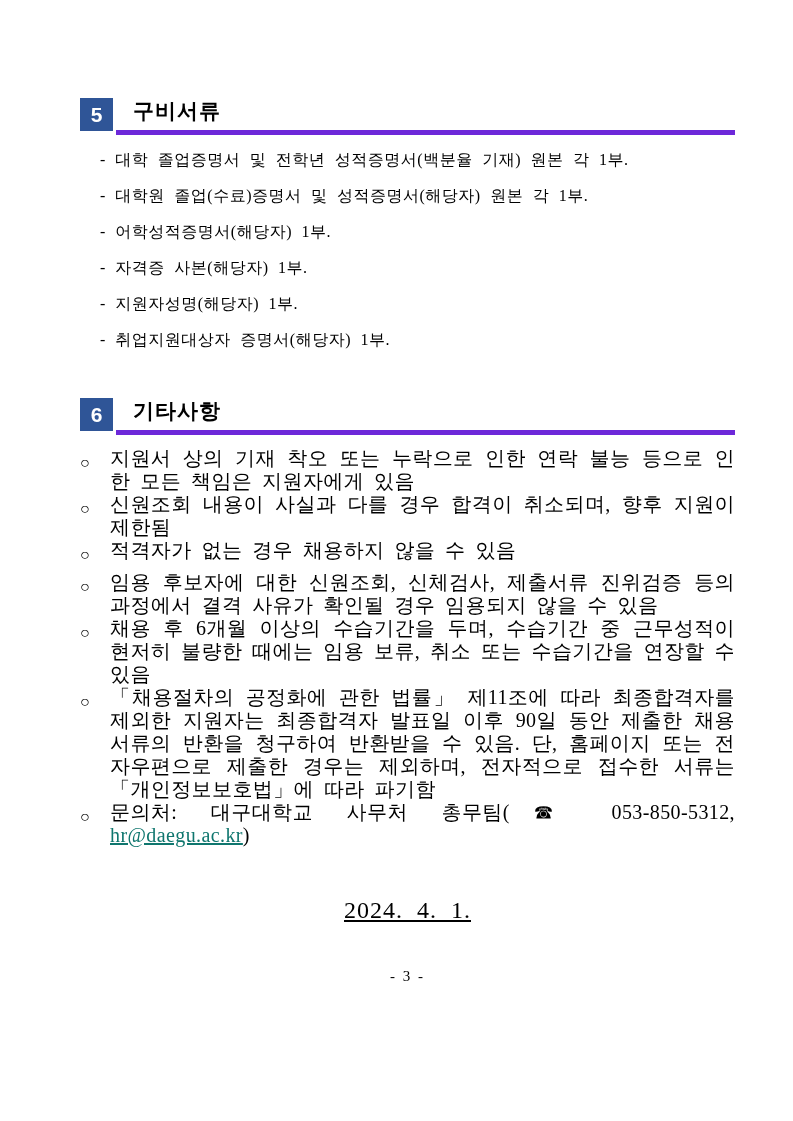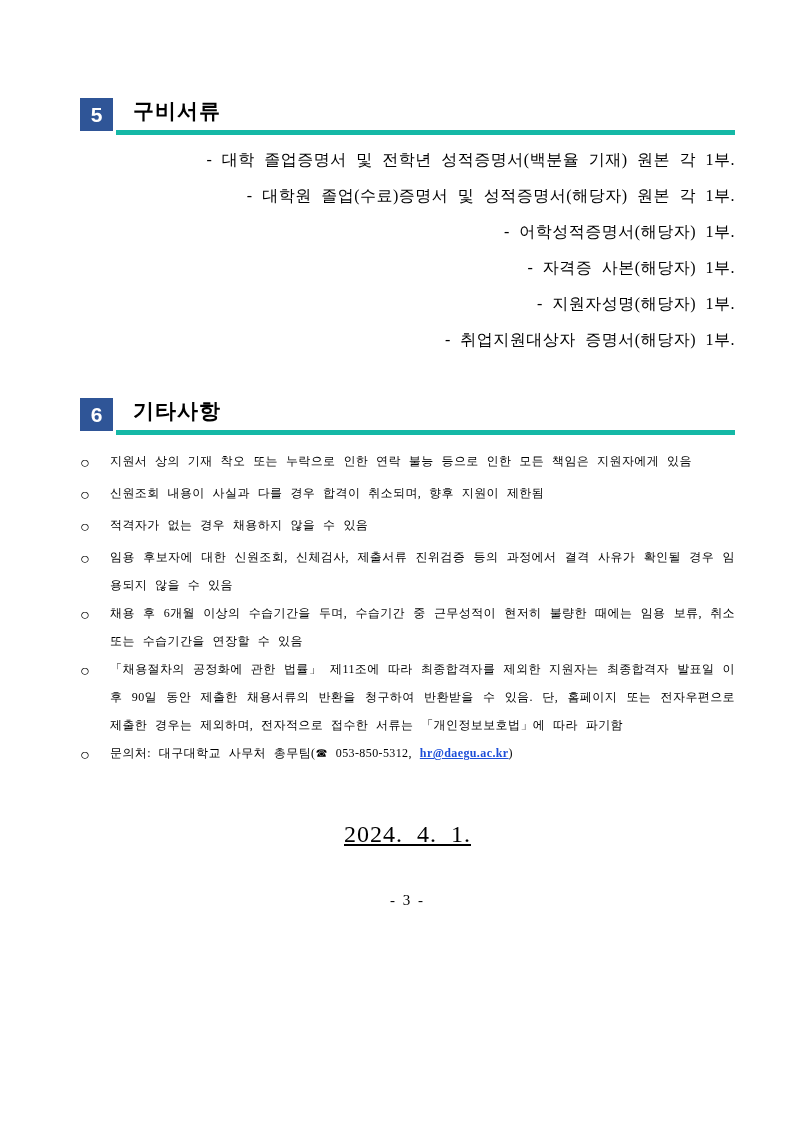--- a/index.html
+++ b/index.html
@@ -27,21 +27,21 @@
     font-family: "Liberation Sans", "DejaVu Sans", sans-serif;
     font-weight: bold;
     font-size: 21px;
     display: flex; align-items: center; justify-content: center;
     flex: 0 0 auto;
   }
   .sec-rest {
     flex: 1 1 auto;
     margin-left: 3px;
     height: 37px;
-    border-bottom: 5px solid #14b8a6;
+    border-bottom: 5px solid #6d28d9;
     display: flex; align-items: center;
   }
   .sec-title {
     font-family: "Liberation Sans", "DejaVu Sans", sans-serif;
     font-weight: bold;
     font-size: 21px;
     color: #000000;
     padding-left: 17px;
     letter-spacing: 1px;
     margin-top: -6px;
@@ -56,45 +56,44 @@
     word-spacing: 4px;
     line-height: 22px;
   }
   .doc-list { margin-top: 1px; padding-left: 20px; }
   .doc-item {
     margin-top: 14px;
     font-size: 16px;
     line-height: 22px;
     word-spacing: 5px;
     letter-spacing: 0.5px;
-    text-align: right;
   }
 
   
   .sec6-header { margin-top: 47px; }
   .bullets { margin-top: 12px; }
   .bullet-row { display: flex; align-items: flex-start; }
   .bullet-marker {
     flex: 0 0 30px;
     font-size: 16px;
     line-height: 32px;
   }
   .bullet-text {
     flex: 1 1 auto;
-    font-size: 12px;
-    line-height: 28px;
+    font-size: 20px;
+    line-height: 23px;
     text-align: justify;
     word-spacing: 4.5px;
     letter-spacing: 0.4px;
   }
   .email-link {
-    color: #1d4ed8;
+    color: #0f766e;
     text-decoration: underline;
     cursor: pointer;
-    font-weight: bold;
+    font-weight: normal;
     font-family: "Liberation Serif", "DejaVu Serif", serif;
   }
 
   
   .doc-date {
     margin-top: 50px;
     text-align: center;
     font-size: 24px;
     white-space: pre;
     letter-spacing: 1px;

